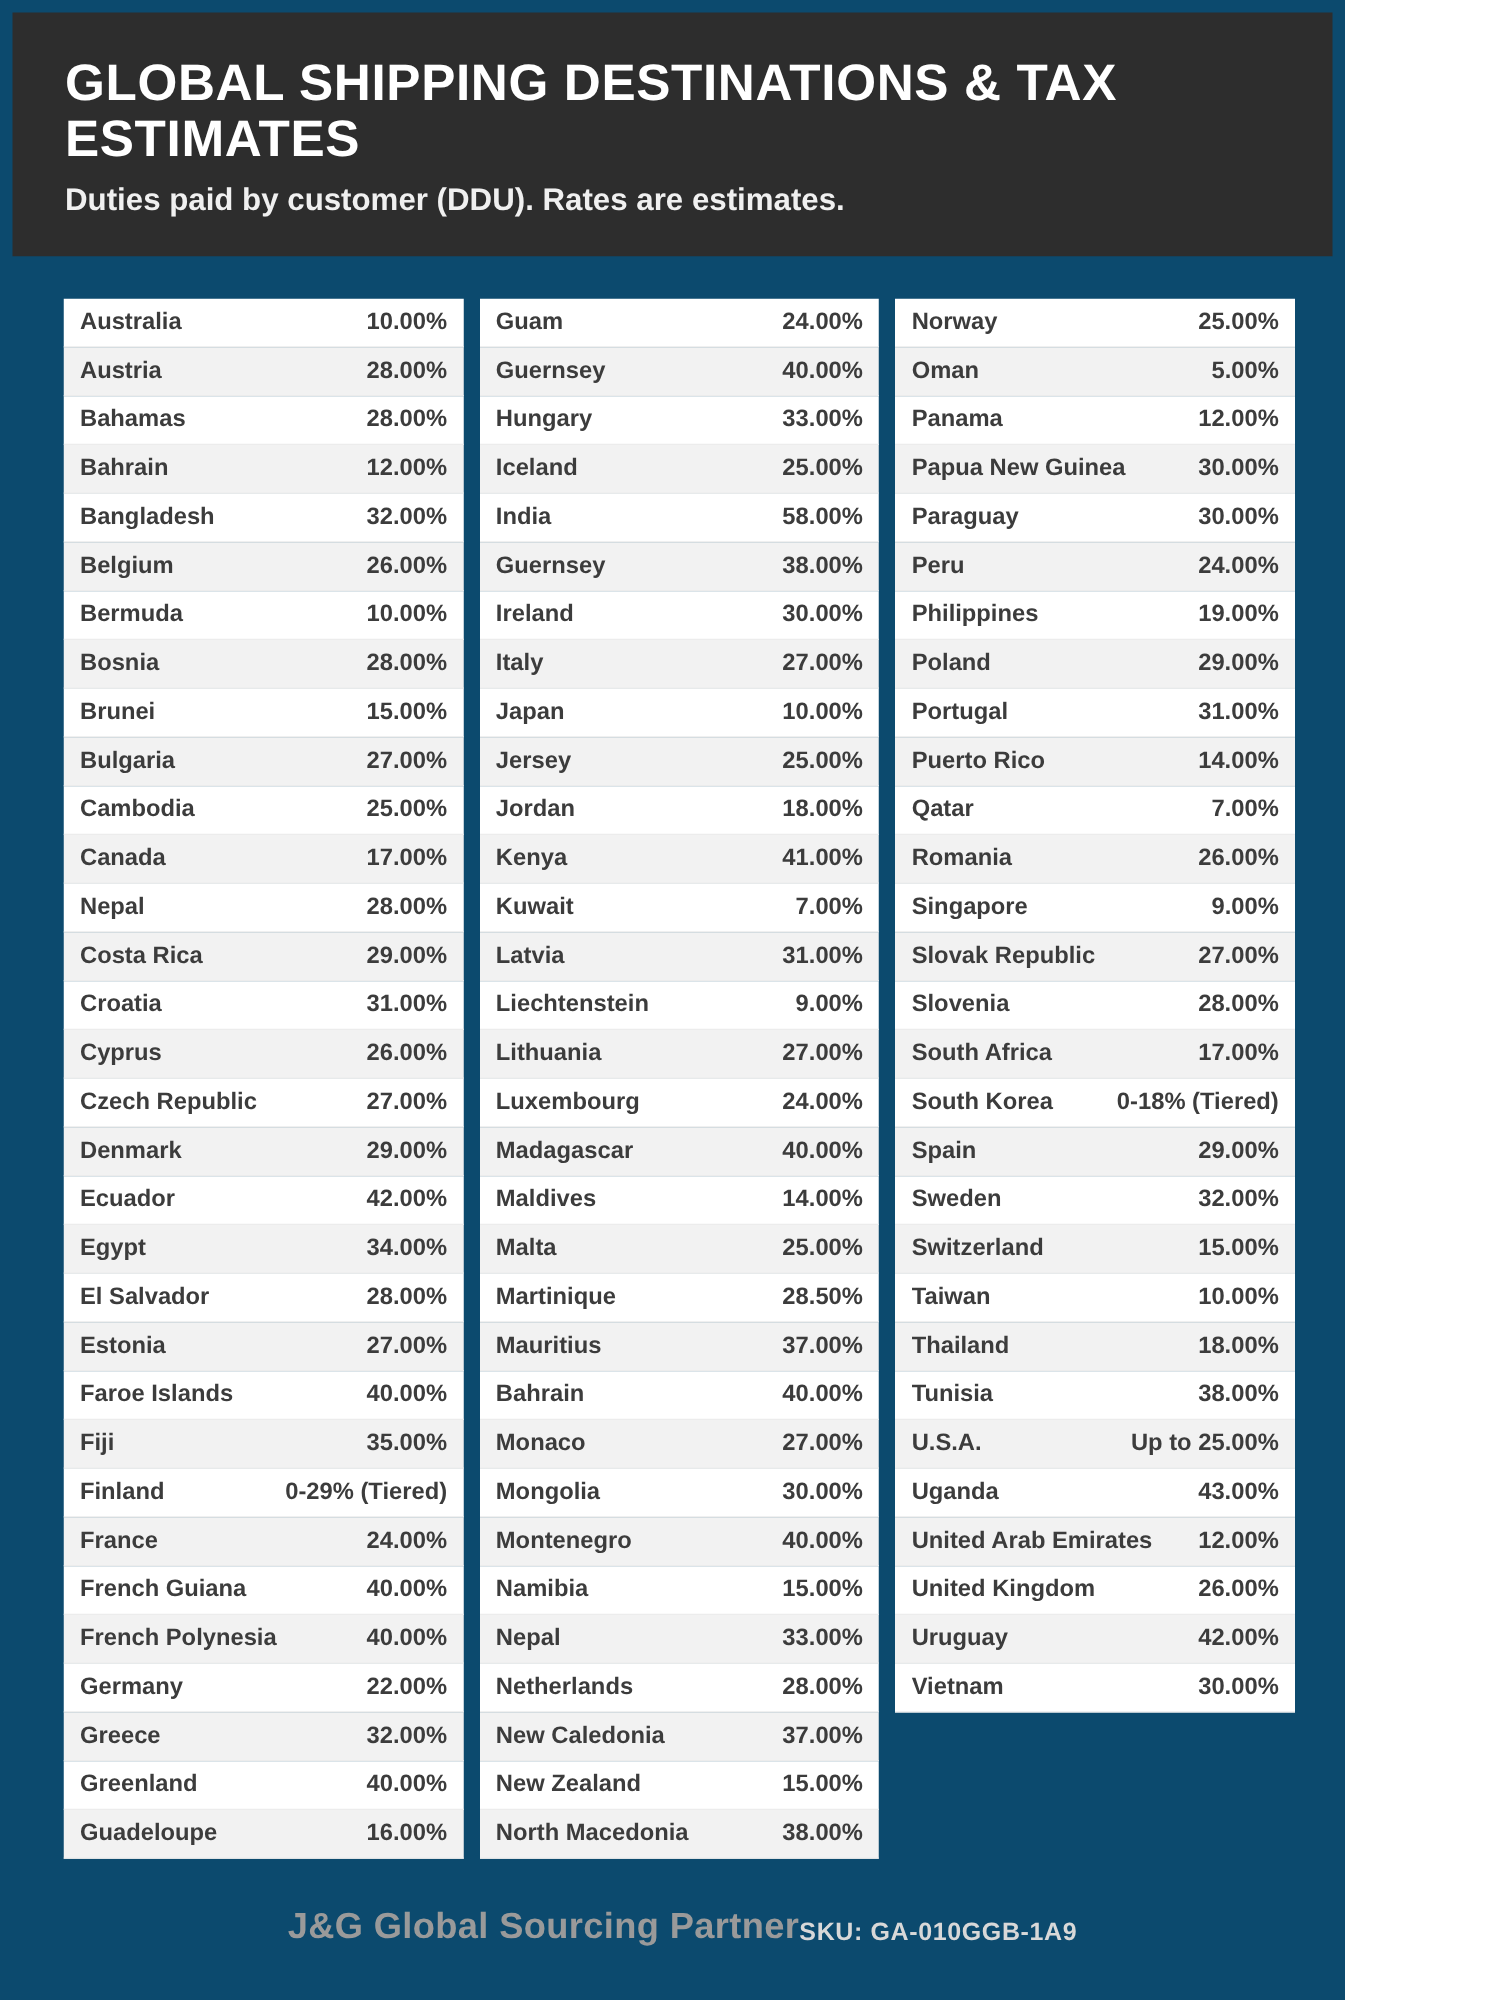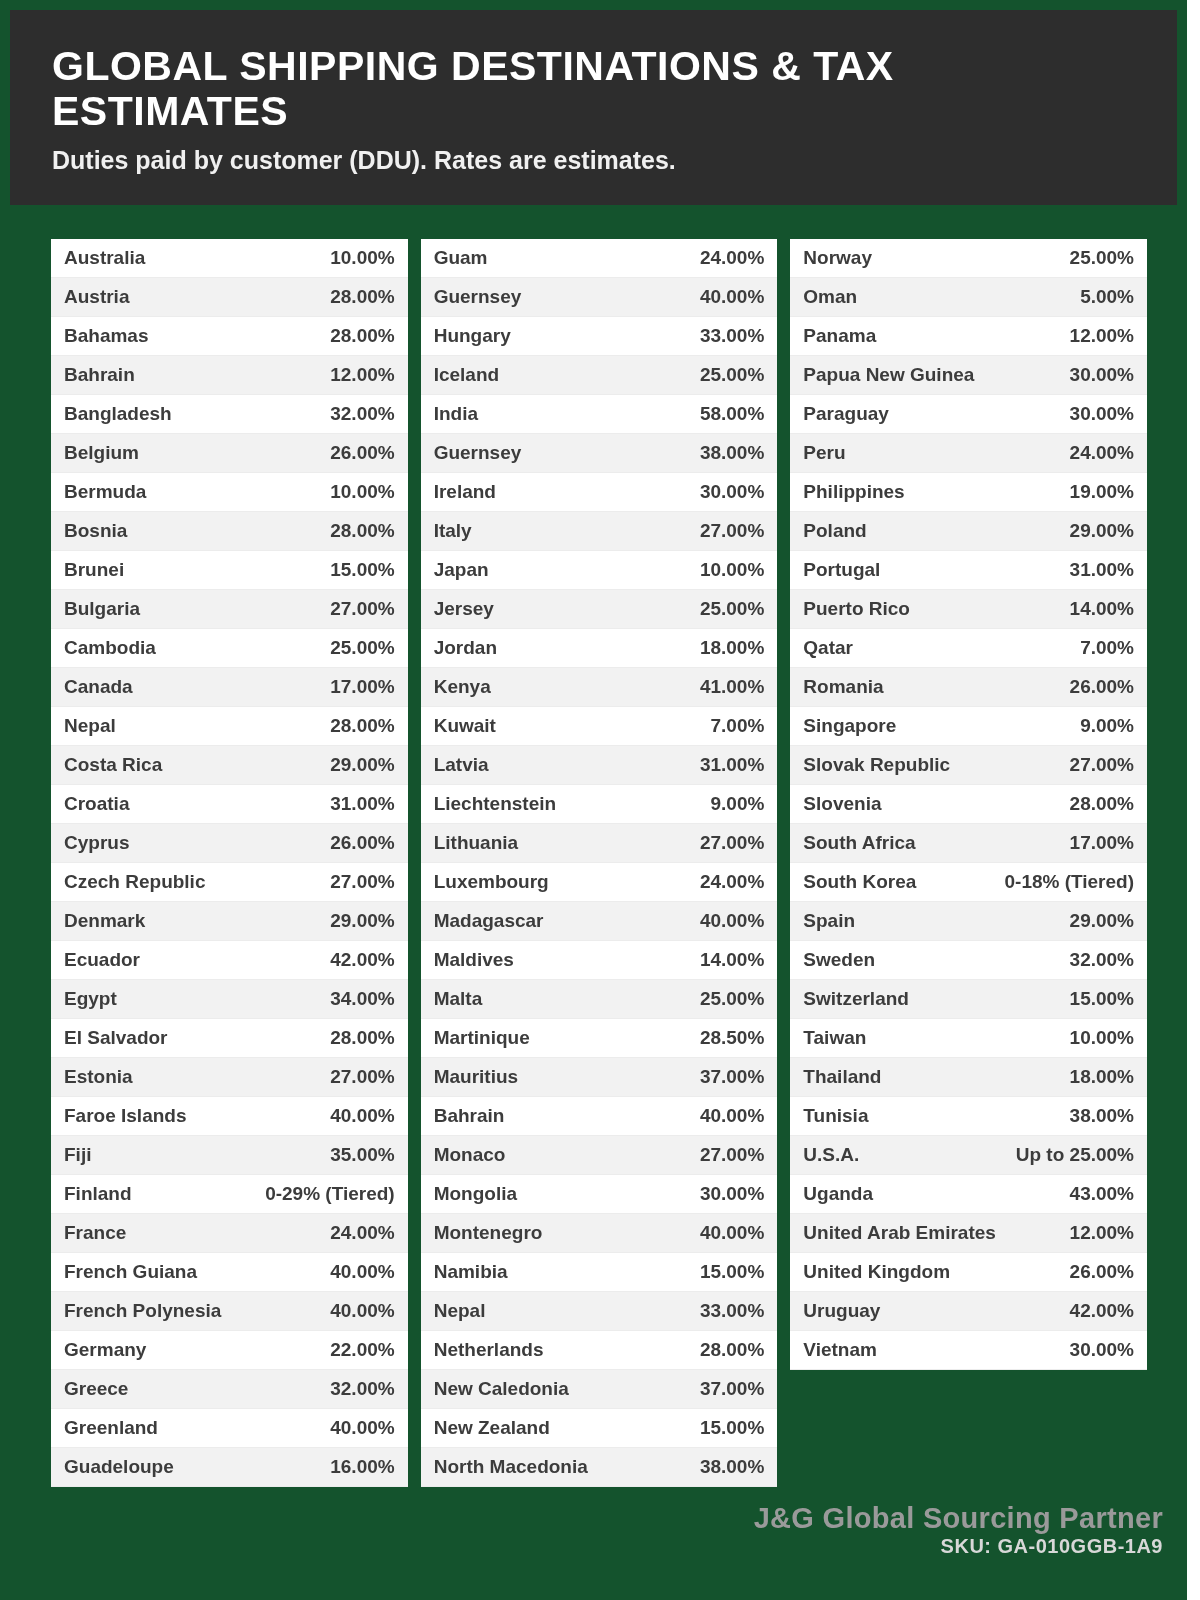--- a/index.html
+++ b/index.html
@@ -2,24 +2,24 @@
 <html><head>
 <meta charset="utf-8">
 <style>
   * { margin: 0; padding: 0; box-sizing: border-box; }
   html, body {
     width: 1200px;
     background: #ffffff;
     font-family: "Liberation Sans", sans-serif;
   }
   .page {
-    width: 1187px;
+    width: 1076px;
     height: 1600px;
     position: relative;
-    background: #14532d;
+    background: #0c4a6e;
     overflow: hidden;
   }
   .header {
     margin: 10px 10px 0 10px;
     background: #2d2d2d;
     padding: 34px 42px 30px 42px;
   }
   .header h1 {
     color: #ffffff;
     font-size: 41px;
@@ -68,23 +68,22 @@
     color: #3c3c3c;
     white-space: nowrap;
     text-align: right;
   }
   .footer {
     position: absolute;
     left: 40px;
     right: 24px;
     bottom: 42px;
     display: flex;
-    justify-content: space-between;
+    justify-content: center;
     align-items: flex-end;
-    flex-direction: column;
   }
   .footer .brand {
     color: #9a9a9a;
     font-size: 29px;
     font-weight: 800;
     letter-spacing: 0.3px;
   }
   .footer .sku {
     color: #d8d8d8;
     font-size: 20px;

